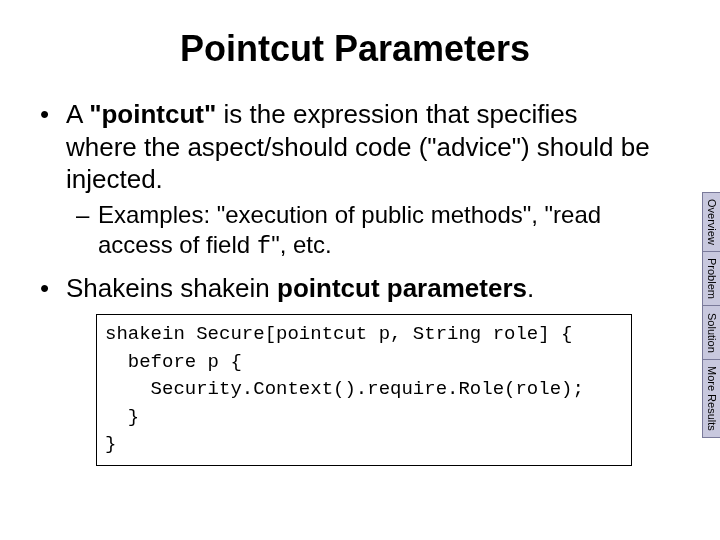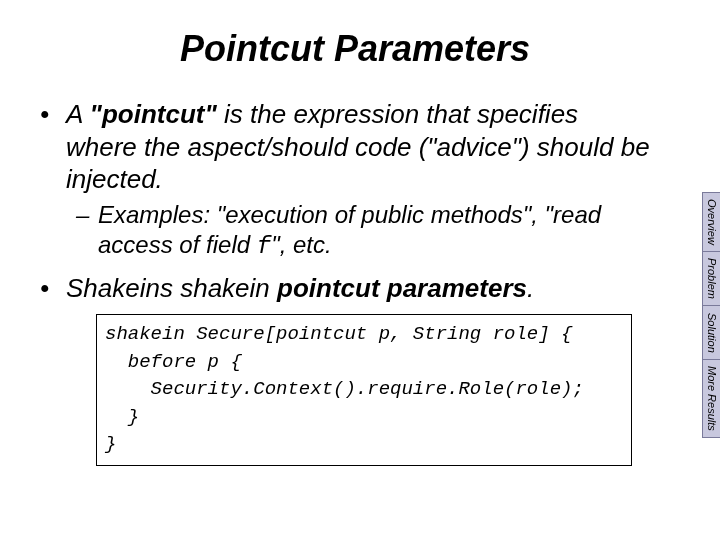--- a/index.html
+++ b/index.html
@@ -7,21 +7,20 @@
   body {
     font-family: Arial, Helvetica, sans-serif;
     background: #fff;
     position: relative;
   }
   .slide {
     width: 720px;
     height: 540px;
     position: relative;
     padding: 20px 50px 20px 40px;
-    font-style: italic;
   }
   .title {
     font-size: 36px;
     text-align: center;
     margin-top: 8px;
     margin-bottom: 28px;
     color: #000;
   }
   .content {
     font-size: 26px;

